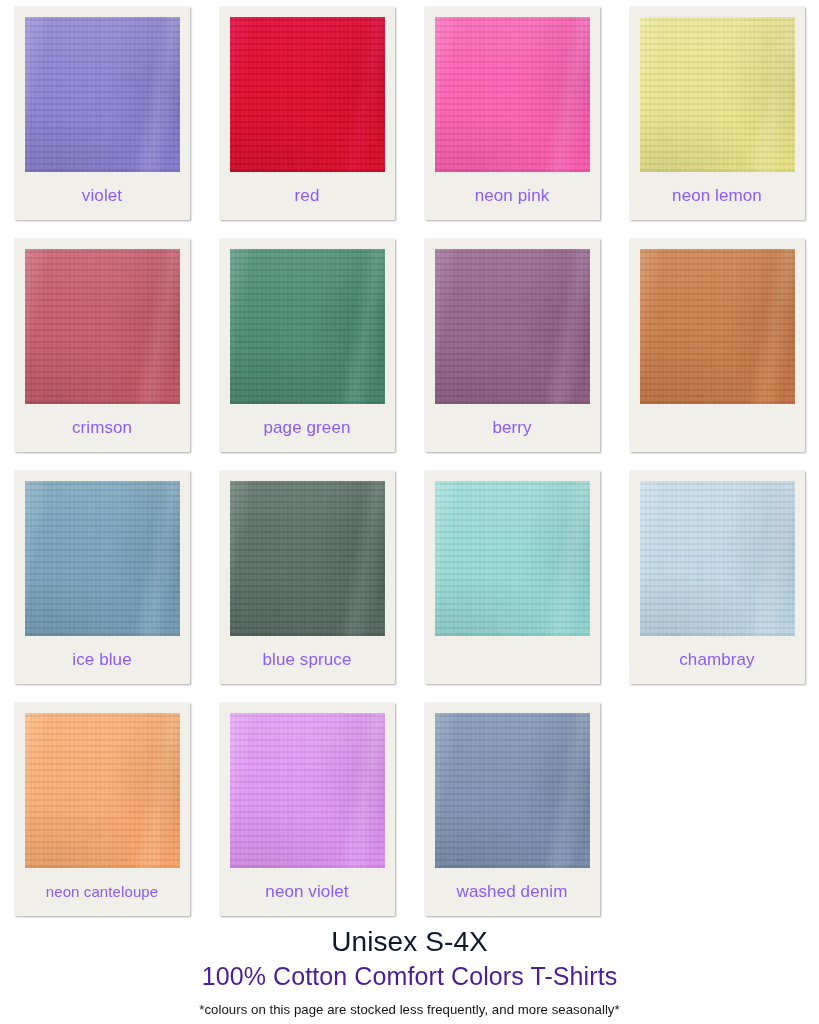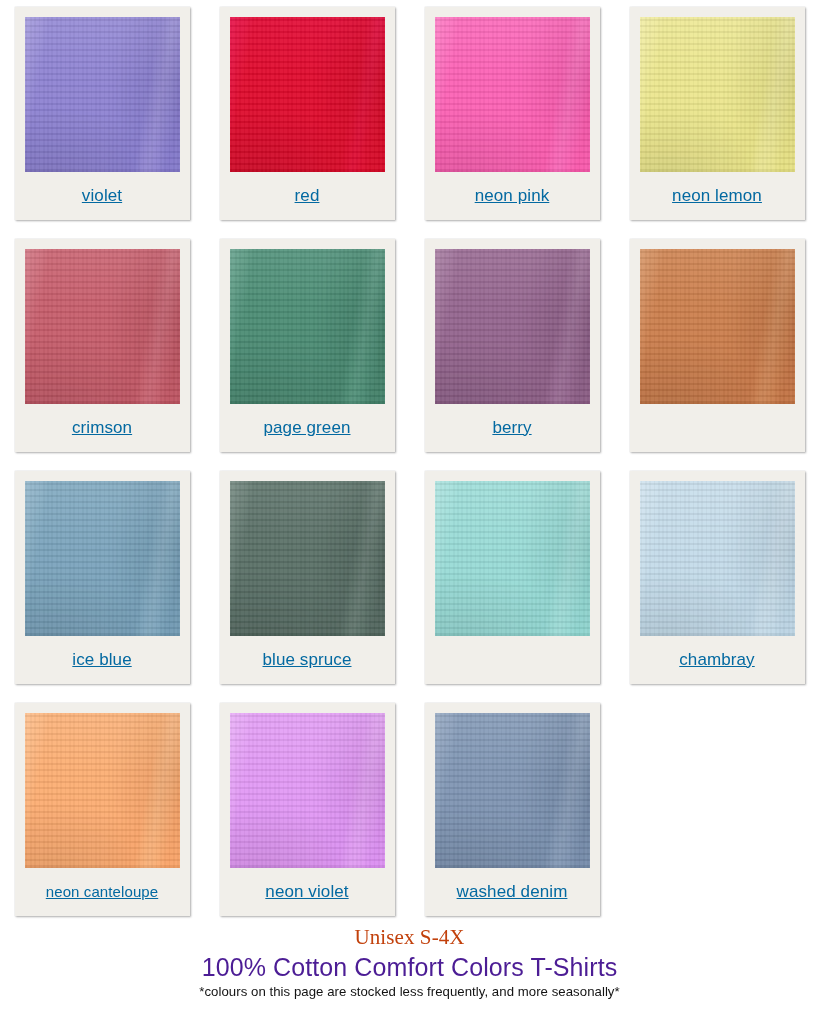--- a/index.html
+++ b/index.html
@@ -94,52 +94,51 @@
       repeating-linear-gradient(90deg, rgba(0,0,0,0.22) 0px, rgba(0,0,0,0.22) 0.5px, rgba(255,255,255,0.18) 0.5px, rgba(255,255,255,0.18) 1.3px);
   }
 
   .swatch-label {
     flex: 1 1 auto;
     display: flex;
     align-items: center;
     justify-content: center;
     font-size: 17px;
     letter-spacing: 0.1px;
-    color: #0369a1;
+    color: #8b5cf6;
     line-height: 1;
     padding-bottom: 2px;
     white-space: nowrap;
-    text-decoration: underline;
   }
   .swatch-label.long {
     font-size: 15px;
   }
 
   
   #swatch-footer {
     position: absolute;
     left: 0;
     top: 924px;
     width: 819px;
     text-align: center;
   }
   .footer-line1 {
-    font-size: 21px;
-    color: #c2410c;
+    font-size: 28px;
+    color: #0f172a;
     line-height: 1.30;
     letter-spacing: 0.1px;
-    font-family: Liberation Serif, serif;
   }
   .footer-line2 {
     font-size: 25px;
     color: #4c1d95;
     line-height: 1.32;
     letter-spacing: 0.1px;
   }
   .footer-note {
+    margin-top: 9px;
     font-size: 13.2px;
     color: #131313;
     letter-spacing: 0.05px;
   }
 </style>
 </head>
 <body>
 
 <div id="swatch-page">
 

